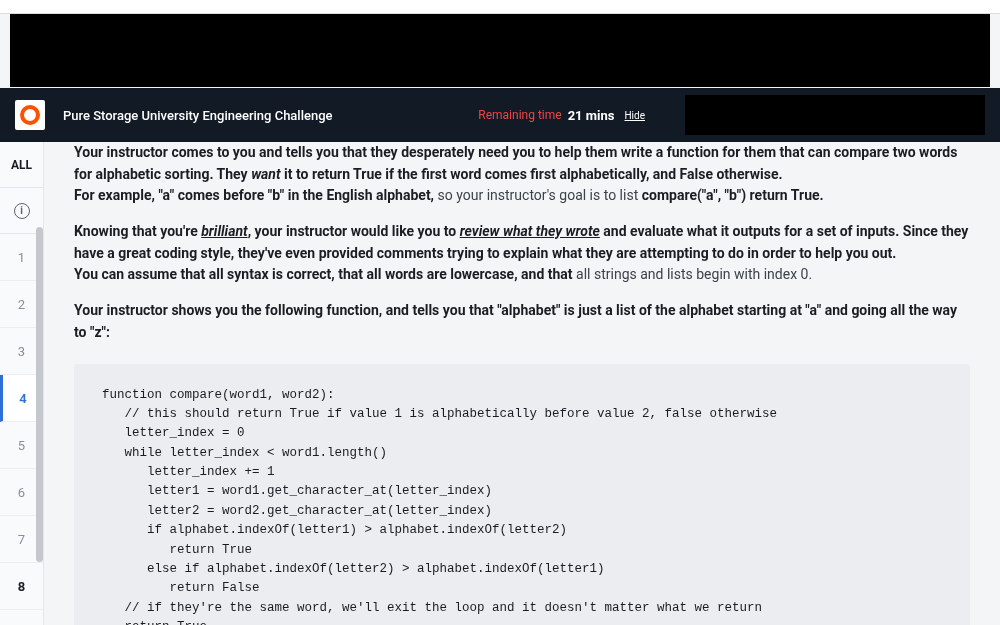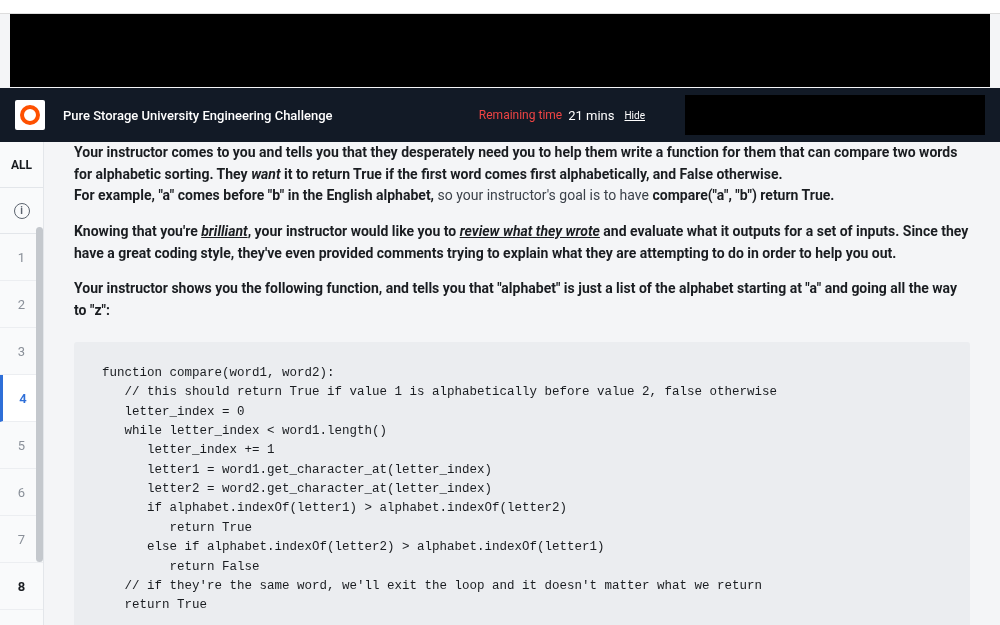--- a/index.html
+++ b/index.html
@@ -54,21 +54,21 @@
     flex-grow: 0;
   }
   .spacer-flex { flex-grow: 1; }
   .remaining {
     color: #ef4444;
     font-size: 12px;
     margin-right: 6px;
   }
   .time-val {
     color: #fff;
-    font-weight: 400;
+    font-weight: 700;
     font-size: 13px;
     margin-right: 10px;
   }
   .hide-link {
     color: #fff;
     text-decoration: underline;
     font-size: 10px;
     cursor: pointer;
     margin-right: 40px;
   }
@@ -231,27 +231,30 @@
   <div class="content-scroll">
     <div class="problem-area">
 
       <div class="body-text">
 
         <div class="para-group">
           <p>
             <span class="bold">Your instructor comes to you and tells you that they desperately need you to help them write a function for them that can compare two words for alphabetic sorting. They </span><span class="bold italic-em">want</span><span class="bold"> it to return True if the first word comes first alphabetically, and False otherwise.</span>
           </p>
           <p>
-            <span class="bold">For example, "a" comes before "b" in the English alphabet, </span><span class="muted">so your instructor's goal is to have </span><span class="bold">compare("a", "b") return True.</span>
+            <span class="bold">For example, "a" comes before "b" in the English alphabet, </span><span class="muted">so your instructor's goal is to list </span><span class="bold">compare("a", "b") return True.</span>
           </p>
         </div>
 
         <div class="para-group">
           <p>
             <span class="bold">Knowing that you're </span><span class="bold underline-em">brilliant</span><span class="bold">, your instructor would like you to </span><span class="bold underline-only">review what they wrote</span><span class="bold"> and evaluate what it outputs for a set of inputs. Since they have a great coding style, they've even provided comments trying to explain what they are attempting to do in order to help you out.</span>
+          </p>
+          <p>
+            <span class="bold">You can assume that all syntax is correct, that all words are lowercase, and that </span><span class="muted">all strings and lists begin with index 0.</span>
           </p>
         </div>
 
         <div class="para-group">
           <p class="bold">Your instructor shows you the following function, and tells you that "alphabet" is just a list of the alphabet starting at "a" and going all the way to "z":</p>
         </div>
 
         <div class="code-block">function compare(word1, word2):
    // this should return True if value 1 is alphabetically before value 2, false otherwise
    letter_index = 0

